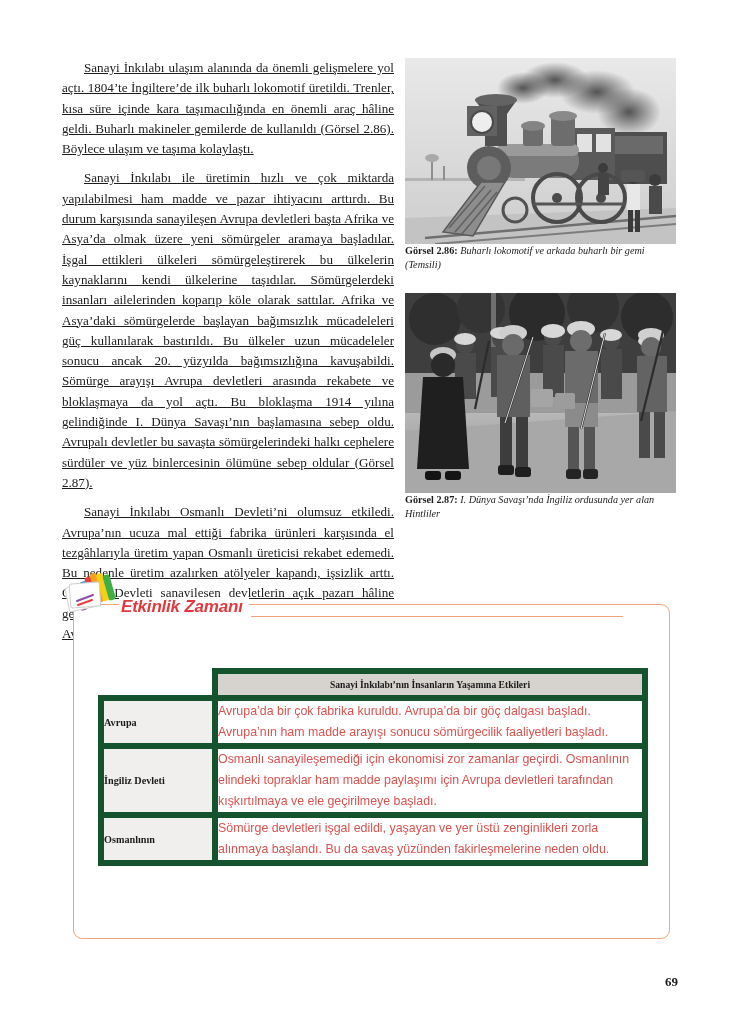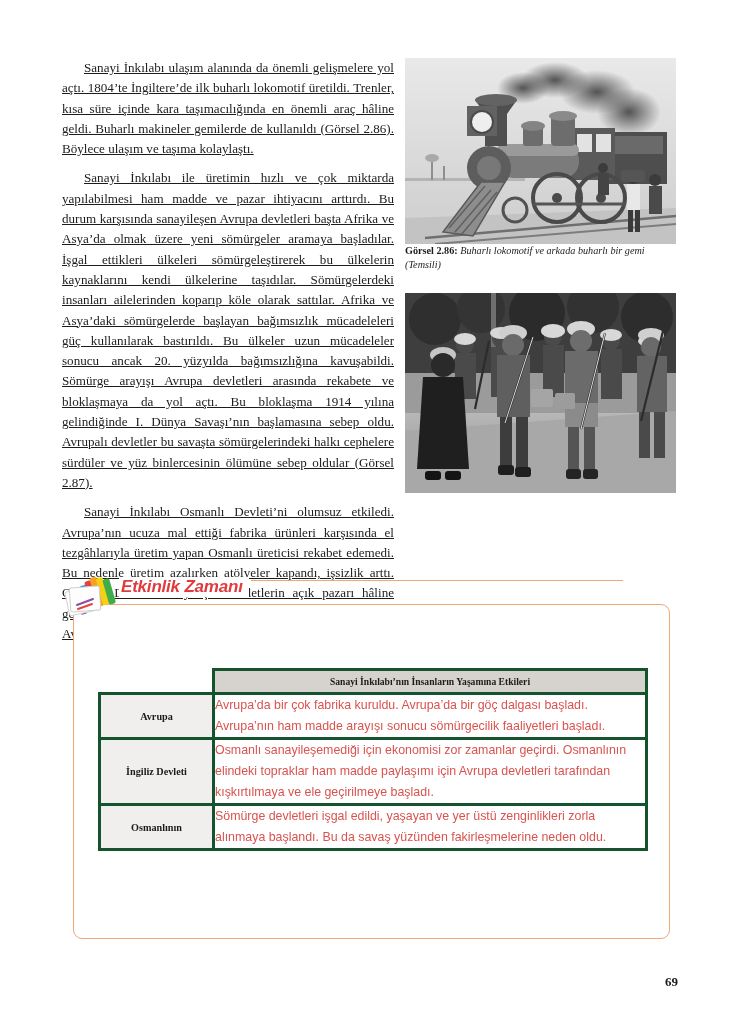--- a/index.html
+++ b/index.html
@@ -95,21 +95,21 @@
     background: #ffffff;
   }
 
   .activity-header {
     position: absolute;
     left: -11px;
     top: -28px;
     width: 560px;
     height: 40px;
     display: flex;
-    align-items: flex-start;
+    align-items: flex-end;
     background: transparent;
   }
 
   .activity-icon {
     width: 54px;
     height: 44px;
     position: relative;
     flex: 0 0 auto;
     margin-right: 2px;
   }
@@ -151,21 +151,21 @@
   .effects-table {
     position: absolute;
     left: 24px;
     top: 63px;
     width: 550px;
     border-collapse: collapse;
     table-layout: fixed;
   }
   .effects-table th,
   .effects-table td {
-    border: 3px solid #14532d;
+    border: 6px solid #14532d;
     vertical-align: middle;
     padding: 0;
   }
   .effects-table .col-label { width: 114px; }
 
   .th-blank {
     border: 0 !important;
     background: transparent;
   }
   .th-main {
@@ -177,21 +177,21 @@
     color: #1c1c1c;
     height: 21px;
     padding: 0 4px;
   }
   .cell-label {
     background: #f0efed;
     font-family: "Liberation Serif", serif;
     font-size: 10.2px;
     font-weight: bold;
     color: #1c1c1c;
-    text-align: center;
+    text-align: left;
     padding: 6px 4px;
   }
   .cell-answer {
     background: #ffffff;
     font-family: "Liberation Sans", sans-serif;
     font-size: 12.4px;
     line-height: 21px;
     color: #d9534f;
     padding: 7px 10px 8px 14px;
     border-radius: 7px;
@@ -385,20 +385,23 @@
             <path d="M84 48 L70 116"></path>
           </g>
           <g stroke="#e0e0e0" stroke-width="1" fill="none">
             <path d="M128 44 L100 130"></path>
             <path d="M200 40 L176 136"></path>
           </g>
 
           <rect x="126" y="96" width="22" height="18" rx="2" fill="#a5a5a5"></rect>
           <rect x="150" y="100" width="20" height="16" rx="2" fill="#9c9c9c"></rect>
         </svg>
+        <figcaption class="caption">
+          <span class="cap-num">Görsel 2.87:</span><span> I. Dünya Savaşı’nda İngiliz ordusunda yer alan Hintliler</span>
+        </figcaption>
       </figure>
 
     </div>
   </div>
 
   <div class="activity">
 
     <div class="activity-header">
       <span class="activity-icon">
         <svg viewBox="0 0 54 44" width="54" height="44">

